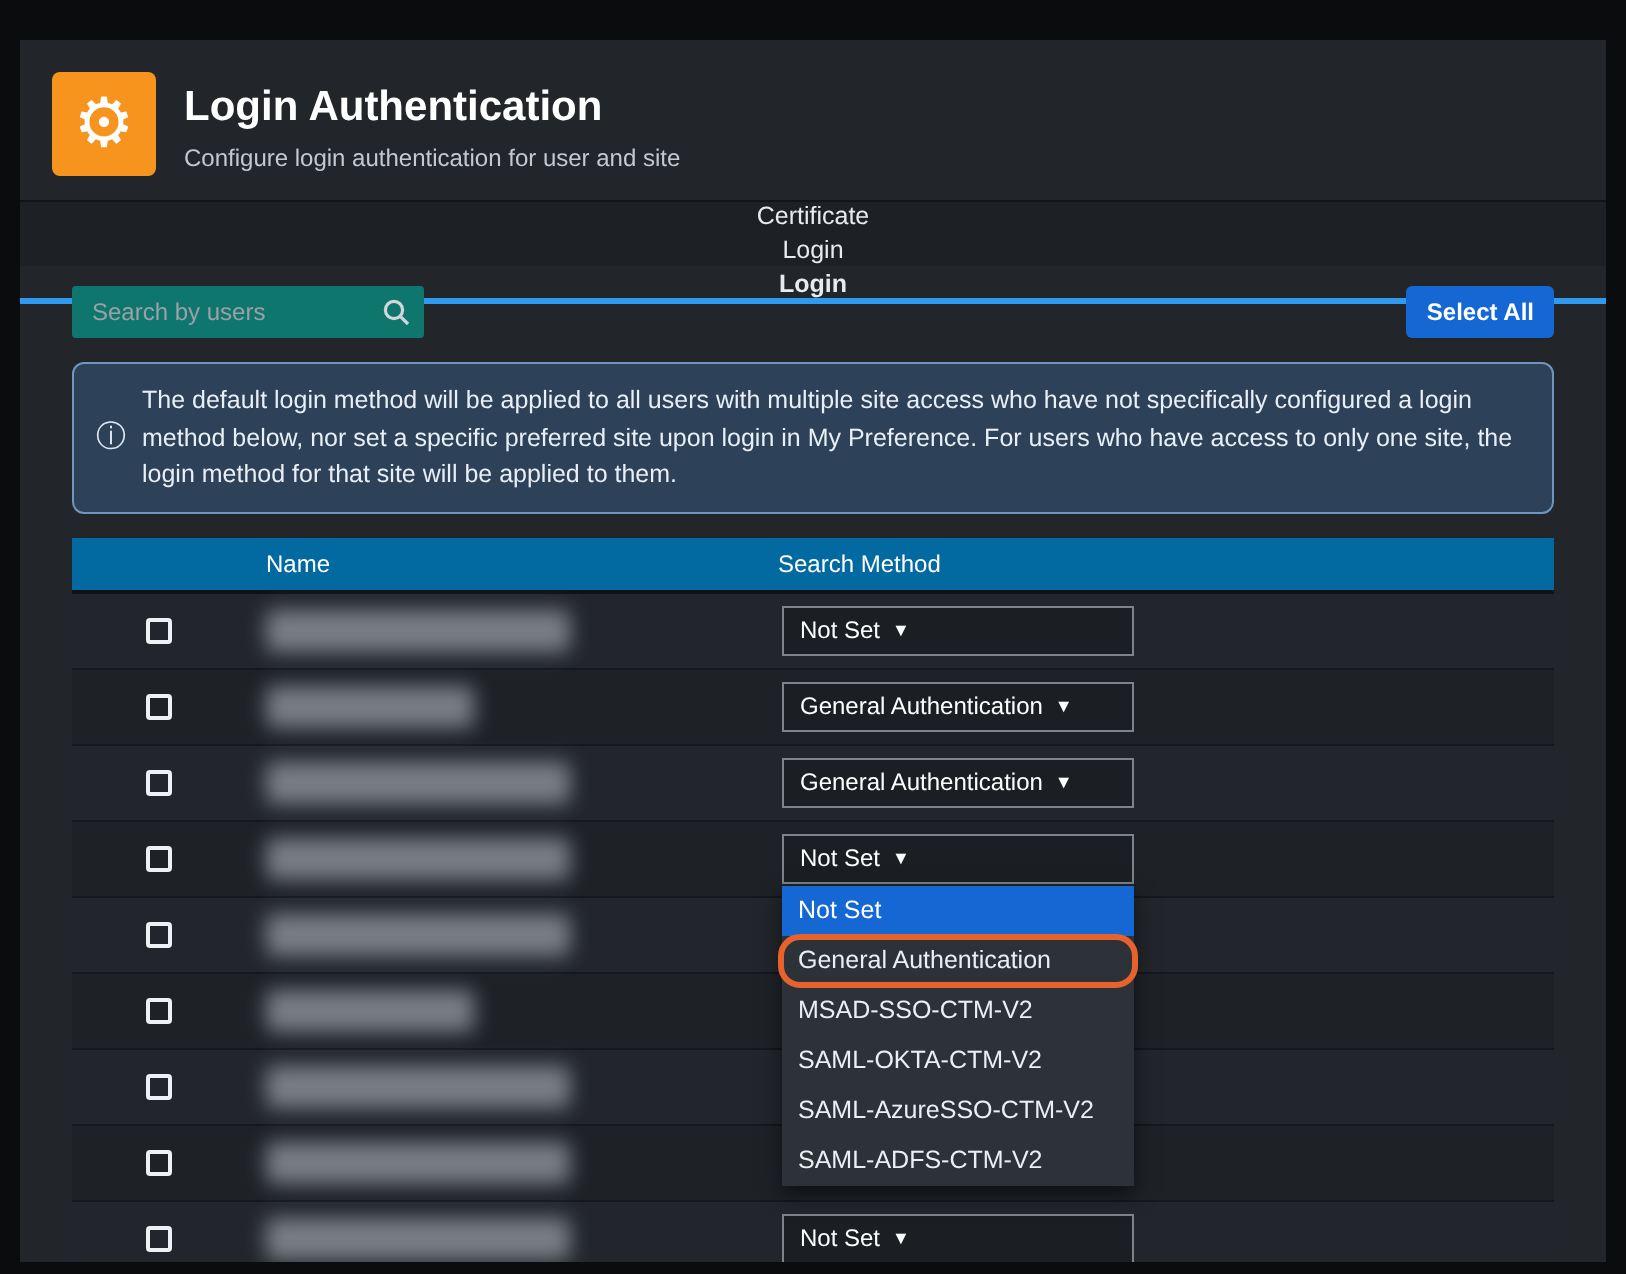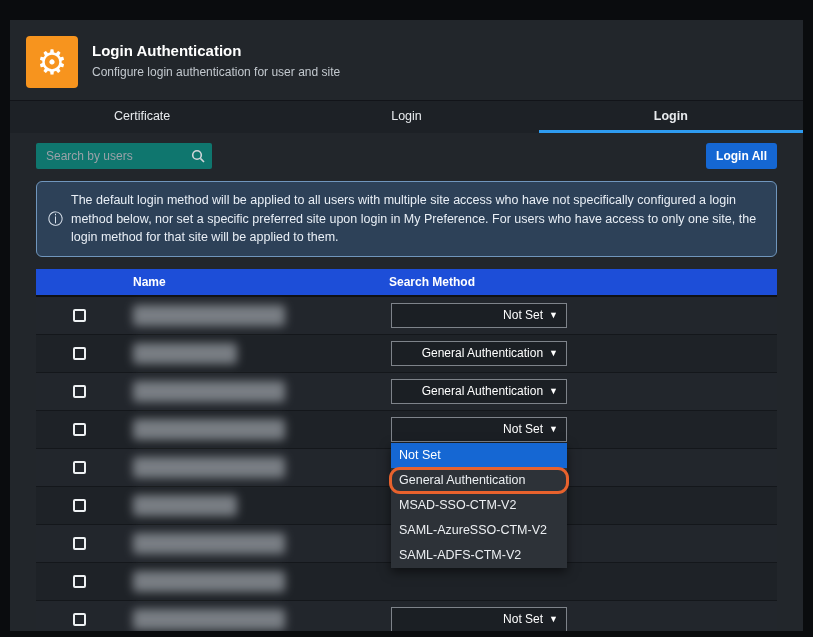--- a/index.html
+++ b/index.html
@@ -20,27 +20,28 @@
   
   .header { display: flex; align-items: flex-start; padding: 16px 16px 12px 16px; }
   .app-icon {
     width: 52px; height: 52px;
     background: #f7941e;
     border-radius: 4px;
     display: flex; align-items: center; justify-content: center;
     color: #ffffff; font-size: 34px; line-height: 1;
   }
   .header-text { margin-left: 14px; padding-top: 6px; }
-  .page-title { color: #ffffff; font-size: 15px; font-weight: bold; }
+  .page-title { color: #ffffff; font-size: 21px; font-weight: bold; }
   .page-subtitle { color: #c3c9cf; font-size: 12px; margin-top: 6px; }
   
   .tab-bar {
     display: flex; height: 33px;
     background: #1d2126;
     border-top: 1px solid #121419;
+    flex-direction: column;
   }
   .tab {
     flex: 1; display: flex; align-items: center; justify-content: center;
     color: #e8ebee; font-size: 12.5px; cursor: pointer;
     border-bottom: 3px solid transparent;
   }
   .tab.active { border-bottom-color: #2e9bf0; font-weight: bold; }
   
   .toolbar {
     display: flex; justify-content: space-between; align-items: center;
@@ -76,23 +77,23 @@
   }
   .info-icon {
     position: absolute; left: 11px; top: 50%;
     transform: translateY(-50%);
     color: #dfe7f0; font-size: 15px;
   }
   
   .user-table { margin: 6px 26px 0 26px; }
   .t-header {
     display: flex; align-items: center;
-    height: 28px; background: #1d4ed8;
+    height: 28px; background: #0369a1;
     border-bottom: 2px solid #0f1114;
-    color: #ffffff; font-size: 12px; font-weight: bold;
+    color: #ffffff; font-size: 12px; font-weight: normal;
   }
   .col-check { width: 87px; display: flex; justify-content: center; }
   .col-name { width: 262px; padding-left: 10px; }
   .col-method { flex: 1; padding-left: 4px; }
   .t-row {
     display: flex; align-items: center;
     height: 38px;
     border-bottom: 1px solid #14171b;
   }
   .t-row:nth-child(odd) { background: #22262c; }
@@ -107,21 +108,21 @@
     background: #83888e;
     filter: blur(5px);
     opacity: .9;
   }
   .dropdown {
     position: relative;
     width: 176px; height: 25px;
     background: #1b1f24;
     border: 1px solid #7e838a;
     color: #ffffff; font-size: 12px;
-    display: flex; align-items: center; justify-content: flex-end;
+    display: flex; align-items: center; justify-content: flex-start;
     padding: 0 8px;
     margin-left: 2px;
     cursor: pointer;
   }
   .dropdown .arrow { font-size: 9px; color: #ffffff; margin-left: 6px; }
   
   .menu {
     position: absolute;
     left: -1px; top: 25px;
     width: 176px;
@@ -176,21 +177,21 @@
   <div class="toolbar">
     <div class="search-wrap">
       <input class="search-input" type="text" placeholder="Search by users" style="">
       <span class="search-icon">
         <svg width="14" height="14" viewBox="0 0 14 14">
           <circle cx="6" cy="6" r="4.3" fill="none" stroke="#d2d6da" stroke-width="1.6"></circle>
           <line x1="9.4" y1="9.4" x2="13" y2="13" stroke="#d2d6da" stroke-width="1.6"></line>
         </svg>
       </span>
     </div>
-    <button class="select-all-btn">Login All</button>
+    <button class="select-all-btn">Select All</button>
   </div>
 
   <div class="info-banner">
     <span class="info-icon">ⓘ</span>
     <span>The default login method will be applied to all users with multiple site access who have not specifically configured a login method below, nor set a specific preferred site upon login in My Preference. For users who have access to only one site, the login method for that site will be applied to them.</span>
   </div>
 
   <div class="user-table">
     <div class="t-header">
       <div class="col-check"></div>
@@ -260,20 +261,23 @@
   </div>
 
   <div class="menu-item">
     <span class="menu-item-label">General Authentication</span>
   <div class="annotation-ring"></div></div>
 
   <div class="menu-item">
     <span class="menu-item-label">MSAD-SSO-CTM-V2</span>
   </div>
 
+  <div class="menu-item">
+    <span class="menu-item-label">SAML-OKTA-CTM-V2</span>
+  </div>
 
   <div class="menu-item">
     <span class="menu-item-label">SAML-AzureSSO-CTM-V2</span>
   </div>
 
   <div class="menu-item">
     <span class="menu-item-label">SAML-ADFS-CTM-V2</span>
   </div>
 </div>
             </div>

